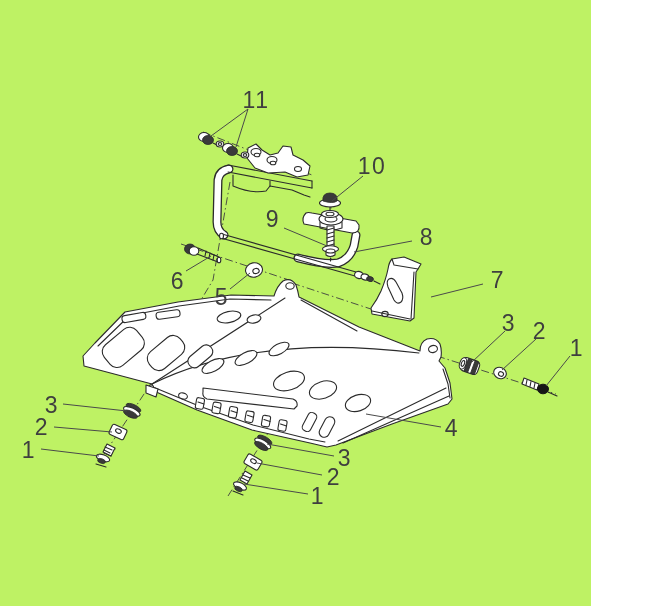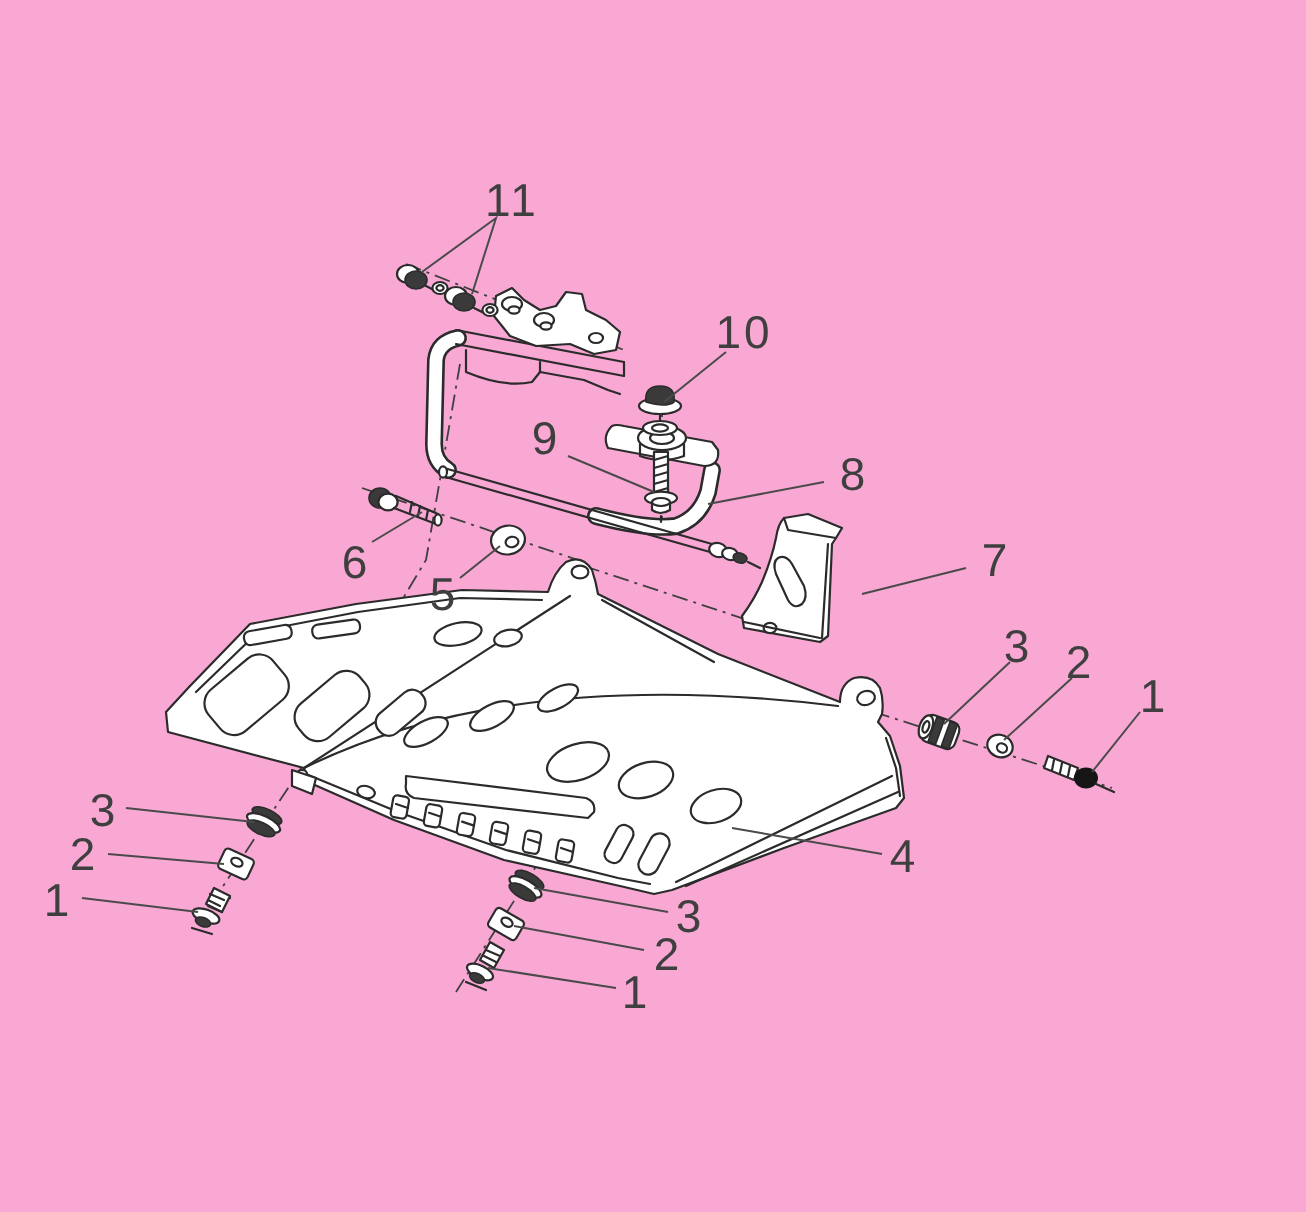--- a/index.html
+++ b/index.html
@@ -1,16 +1,16 @@
 <!DOCTYPE html>
 <html><head>
 <meta charset="utf-8">
 <style>
   html,body{margin:0;padding:0;background:#ffffff;}
-  .canvas{position:relative;width:653px;height:606px;background:#f9a8d4;overflow:hidden;}
+  .canvas{position:relative;width:591px;height:606px;background:#bef264;overflow:hidden;}
   svg{display:block;}
   .ln{fill:none;stroke:#2b2b2b;stroke-width:1.1;stroke-linejoin:round;stroke-linecap:round;}
   .lnw{fill:#ffffff;stroke:#2b2b2b;stroke-width:1.1;stroke-linejoin:round;}
   .dark{fill:#3a3a3a;stroke:#2b2b2b;stroke-width:0.8;}
   .black{fill:#161616;stroke:#161616;}
   .tube-o{fill:none;stroke:#2b2b2b;stroke-width:9;stroke-linecap:round;}
   .tube-i{fill:none;stroke:#ffffff;stroke-width:6.4;stroke-linecap:round;}
   .dash{fill:none;stroke:#3f3f3f;stroke-width:0.9;stroke-dasharray:8 3 1.5 3;}
   .leader{fill:none;stroke:#4a4a4a;stroke-width:1;}
   .callout{font-family:"Liberation Sans",sans-serif;font-size:23px;fill:#3f3f3f;letter-spacing:1.5px;text-anchor:middle;}

